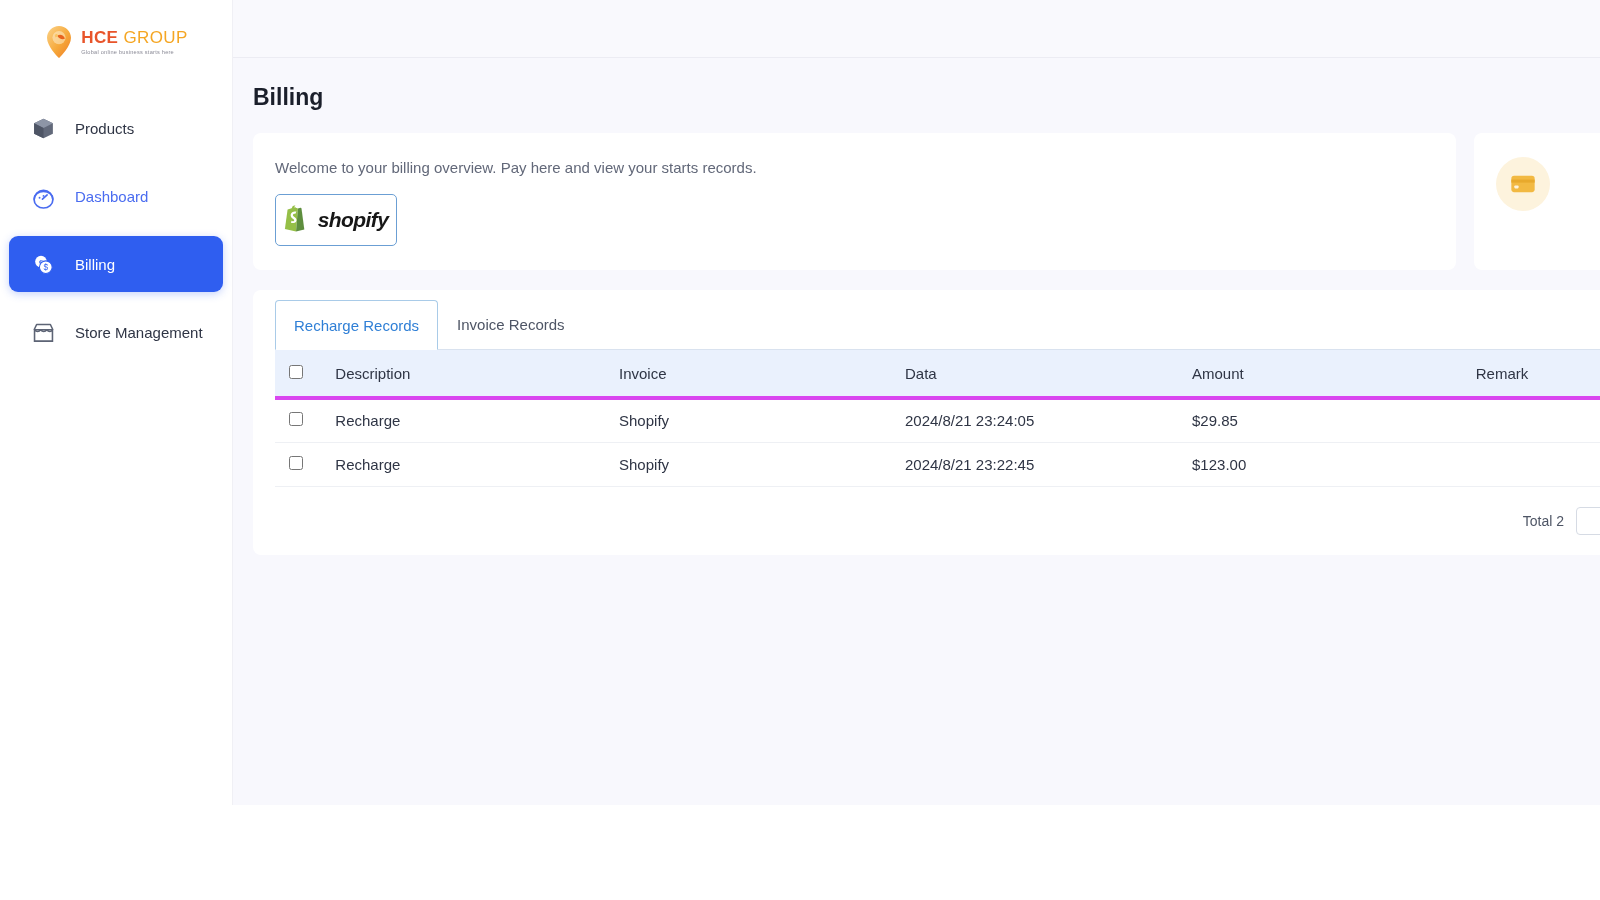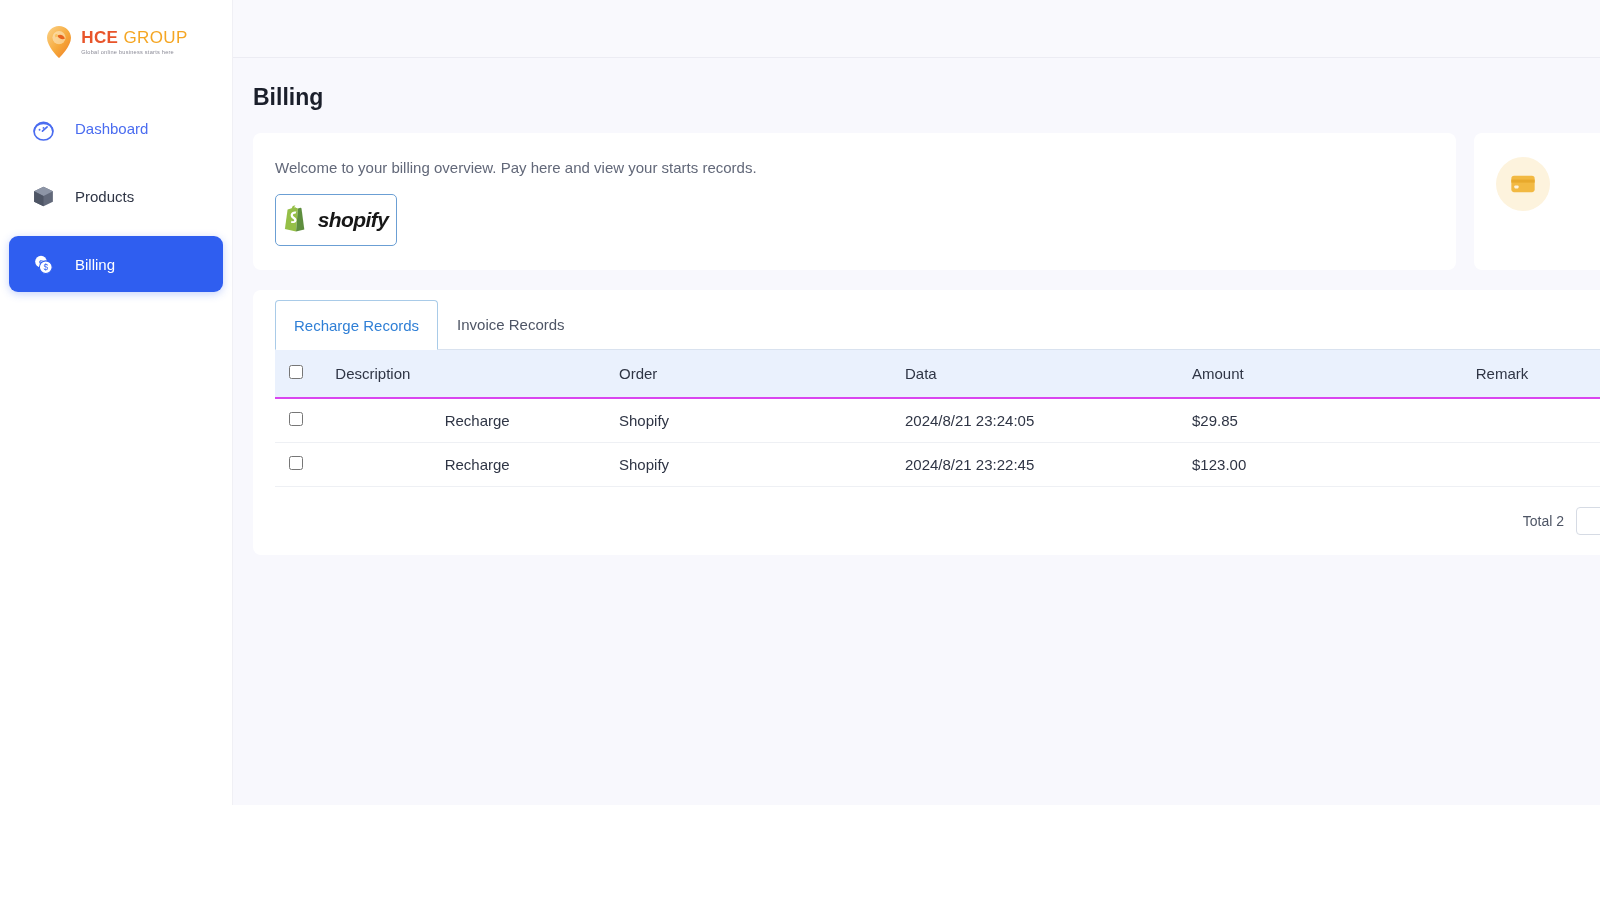--- a/index.html
+++ b/index.html
@@ -155,29 +155,29 @@
     margin-bottom: -1px;
   }
 
   table.records { width: 1480px; border-collapse: collapse; table-layout: fixed; }
   table.records th {
     background: #eaf1fd;
     text-align: left;
     font-size: 15px; font-weight: normal; color: #2f3545;
     height: 48px;
     padding: 0;
-    border-bottom: 2px solid #d946ef;
+    border-bottom: 4px solid #d946ef;
   }
   table.records td {
     font-size: 15px; color: #2f3545;
     height: 44px; padding: 0;
     border-bottom: 1px solid #eef0f4;
   }
   .col-check { width: 54px; padding-left: 14px !important; }
-  .col-desc  { width: 254px; text-align: center; }
+  .col-desc  { width: 254px; }
   .col-method{ width: 256px; }
   .col-data  { width: 257px; }
   .col-amount{ width: 254px; }
   .col-remark{ width: 250px; }
   input[type=checkbox] {
     width: 14px; height: 14px; cursor: pointer;
     accent-color: #2f5ef0;
   }
   .table-footer {
     display: flex; align-items: center; justify-content: flex-end;
@@ -219,58 +219,69 @@
             <span class="hce">HCE</span>
             <span class="group">GROUP</span>
           </span>
           <span class="logo-tag">Global online business starts here</span>
         </span>
       </div>
     </div>
 
     <nav class="nav">
 
+      <div class="nav-item">
+        <span class="ico">
+          <svg width="25" height="25" viewBox="0 0 24 24">
+            <path d="M12 2.6 21 7v10l-9 4.4L3 17V7z" fill="#62697a"></path>
+            <path d="M12 2.6 21 7l-9 4.4L3 7z" fill="#8d95a6"></path>
+            <path d="M12 11.4V21.4L3 17V7z" fill="#4e5565"></path>
+          </svg>
+        </span>
+        <span>Products</span>
+      </div>
+
       <div class="nav-item dashboard">
         <span class="ico">
           <svg width="25" height="25" viewBox="0 0 24 24" fill="none" stroke="#4a6cf0" stroke-width="1.6">
             <path d="M3 15a9 9 0 0 1 18 0"></path>
             <path d="M3 15h18" stroke-opacity=".0"></path>
             <ellipse cx="12" cy="15" rx="9" ry="8"></ellipse>
             <path d="M15.5 10.5 11 14.5" stroke-linecap="round"></path>
             <circle cx="8.2" cy="13.2" r=".9" fill="#4a6cf0" stroke="none"></circle>
             <circle cx="12" cy="11.4" r=".9" fill="#4a6cf0" stroke="none"></circle>
           </svg>
         </span>
         <span>Dashboard</span>
       </div>
 
-      <div class="nav-item">
-        <span class="ico">
-          <svg width="25" height="25" viewBox="0 0 24 24">
-            <path d="M12 2.6 21 7v10l-9 4.4L3 17V7z" fill="#62697a"></path>
-            <path d="M12 2.6 21 7l-9 4.4L3 7z" fill="#8d95a6"></path>
-            <path d="M12 11.4V21.4L3 17V7z" fill="#4e5565"></path>
-          </svg>
-        </span>
-        <span>Products</span>
-      </div>
-
 
       <div class="nav-item active">
         <span class="ico">
           <svg width="25" height="25" viewBox="0 0 24 24">
             <circle cx="9.6" cy="9.2" r="5.6" fill="#ffffff"></circle>
             <text x="9.6" y="12" font-size="6.6" text-anchor="middle" fill="#2f5ef0" font-family="Liberation Sans, sans-serif">€</text>
             <circle cx="14.2" cy="14.6" r="6.1" fill="#ffffff" stroke="#2f5ef0" stroke-width="1"></circle>
             <text x="14.2" y="17.6" font-size="8" text-anchor="middle" fill="#2f5ef0" font-family="Liberation Sans, sans-serif">$</text>
           </svg>
         </span>
         <span>Billing</span>
       </div>
 
+      <div class="nav-item">
+        <span class="ico">
+          <svg width="25" height="25" viewBox="0 0 24 24" fill="none" stroke="#5d6475" stroke-width="1.5">
+            <path d="M3.4 9.4h17.2v11H3.4z"></path>
+            <path d="M3 9.4 5.4 4.3h13.2L21 9.4" stroke-linejoin="round"></path>
+            <path d="M3.4 9.4c1.6 2.2 4.3 2.2 5.9 0M9.3 9.4c1.6 2.2 4.3 2.2 5.9 0M15.2 9.4c1.6 2.2 4.3 2.2 5.4 0"></path>
+            <path d="M3.4 20.4h17.2"></path>
+          </svg>
+        </span>
+        <span>Store Management</span>
+      </div>
 
     </nav>
   </aside>
 
   <section class="main">
 
     <header class="topbar">
       <div class="support-chip">
         <span>
           <svg width="16" height="16" viewBox="0 0 24 24" fill="none" stroke="#2f6bdd" stroke-width="1.9">
@@ -328,21 +339,21 @@
           </div>
         </div>
 
         <table class="records">
           <thead>
             <tr>
               <th class="col-check">
                 <input type="checkbox" style="">
               </th>
               <th class="col-desc">Description</th>
-              <th class="col-method">Order</th>
+              <th class="col-method">Invoice</th>
               <th class="col-data">Data</th>
               <th class="col-amount">Amount</th>
               <th class="col-remark">Remark</th>
             </tr>
           </thead>
           <tbody>
             <tr>
               <td class="col-check">
                 <input type="checkbox" style="">
               </td>

